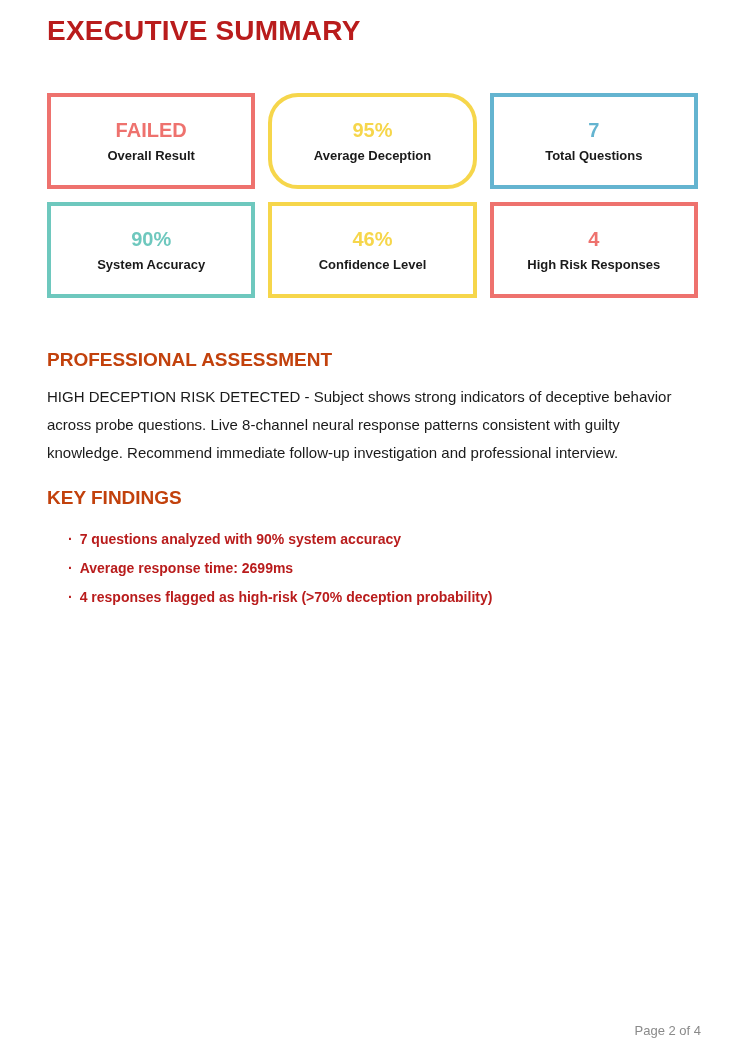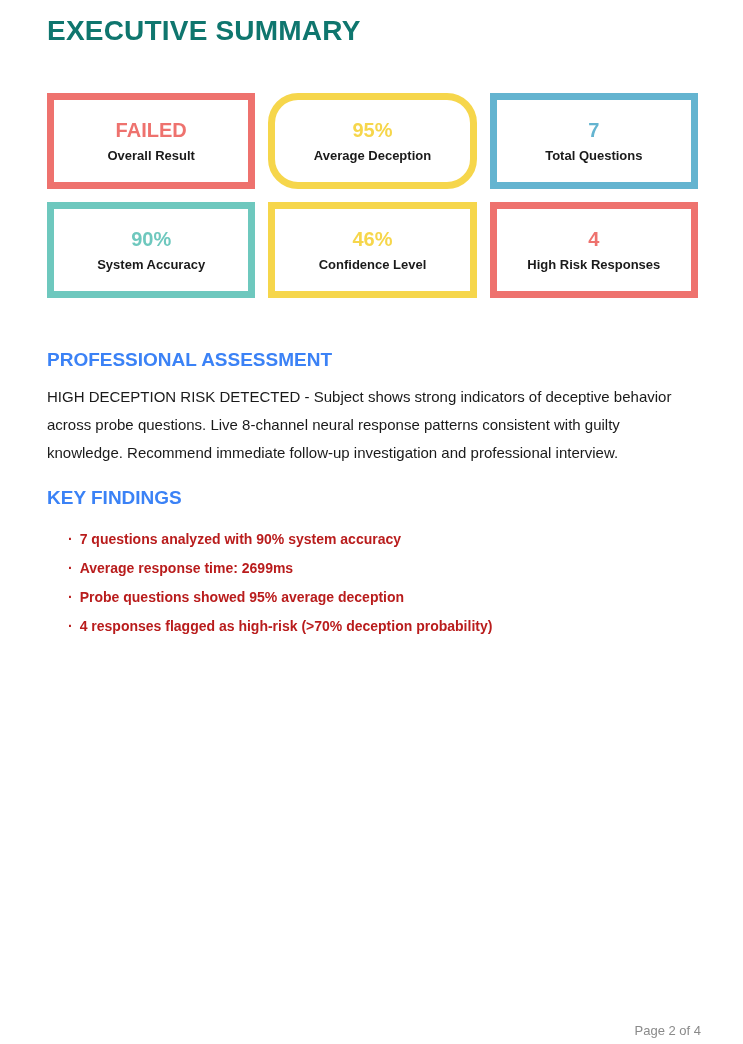--- a/index.html
+++ b/index.html
@@ -17,32 +17,32 @@
   }
   .content {
     padding: 0 45px 0 47px;
   }
   .doc-title {
     padding-top: 14px;
     font-size: 28px;
     line-height: 34px;
     font-weight: 700;
     letter-spacing: 0.2px;
-    color: #0f766e;
+    color: #b91c1c;
   }
   .cards-grid {
     margin-top: 45px;
     display: grid;
     grid-template-columns: repeat(3, 1fr);
     gap: 13px;
   }
   .stat-card {
     height: 96px;
     background: #ffffff;
-    border: 7px solid #000000;
+    border: 4px solid #000000;
     display: flex;
     flex-direction: column;
     align-items: center;
     justify-content: center;
     gap: 9px;
   }
   .card-value {
     font-size: 20px;
     font-weight: 700;
     line-height: 1;
@@ -50,21 +50,21 @@
   .card-label {
     font-size: 13px;
     font-weight: 700;
     line-height: 1;
     color: #1a1a1a;
   }
   .section-heading {
     font-size: 19px;
     line-height: 22px;
     font-weight: 700;
-    color: #3b82f6;
+    color: #c2410c;
   }
   .pa-heading { margin-top: 51px; }
   .pa-body {
     margin-top: 12px;
     font-size: 15px;
     line-height: 28px;
     font-weight: 400;
     color: #1a1a1a;
     max-width: 650px;
   }
@@ -129,20 +129,19 @@
       </div>
     </div>
 
     <h2 class="section-heading pa-heading">PROFESSIONAL ASSESSMENT</h2>
     <p class="pa-body">HIGH DECEPTION RISK DETECTED - Subject shows strong indicators of deceptive behavior across probe questions. Live 8-channel neural response patterns consistent with guilty knowledge. Recommend immediate follow-up investigation and professional interview.</p>
 
     <h2 class="section-heading kf-heading">KEY FINDINGS</h2>
     <ul class="kf-list">
       <li class="kf-item"><span class="kf-bullet">·</span><span>7 questions analyzed with 90% system accuracy</span></li>
       <li class="kf-item"><span class="kf-bullet">·</span><span>Average response time: 2699ms</span></li>
-      <li class="kf-item"><span class="kf-bullet">·</span><span>Probe questions showed 95% average deception</span></li>
       <li class="kf-item"><span class="kf-bullet">·</span><span>4 responses flagged as high-risk (&gt;70% deception probability)</span></li>
     </ul>
 
   </div>
 
   <div class="page-footer">Page 2 of 4</div>
 </div>
 
 </body></html>

